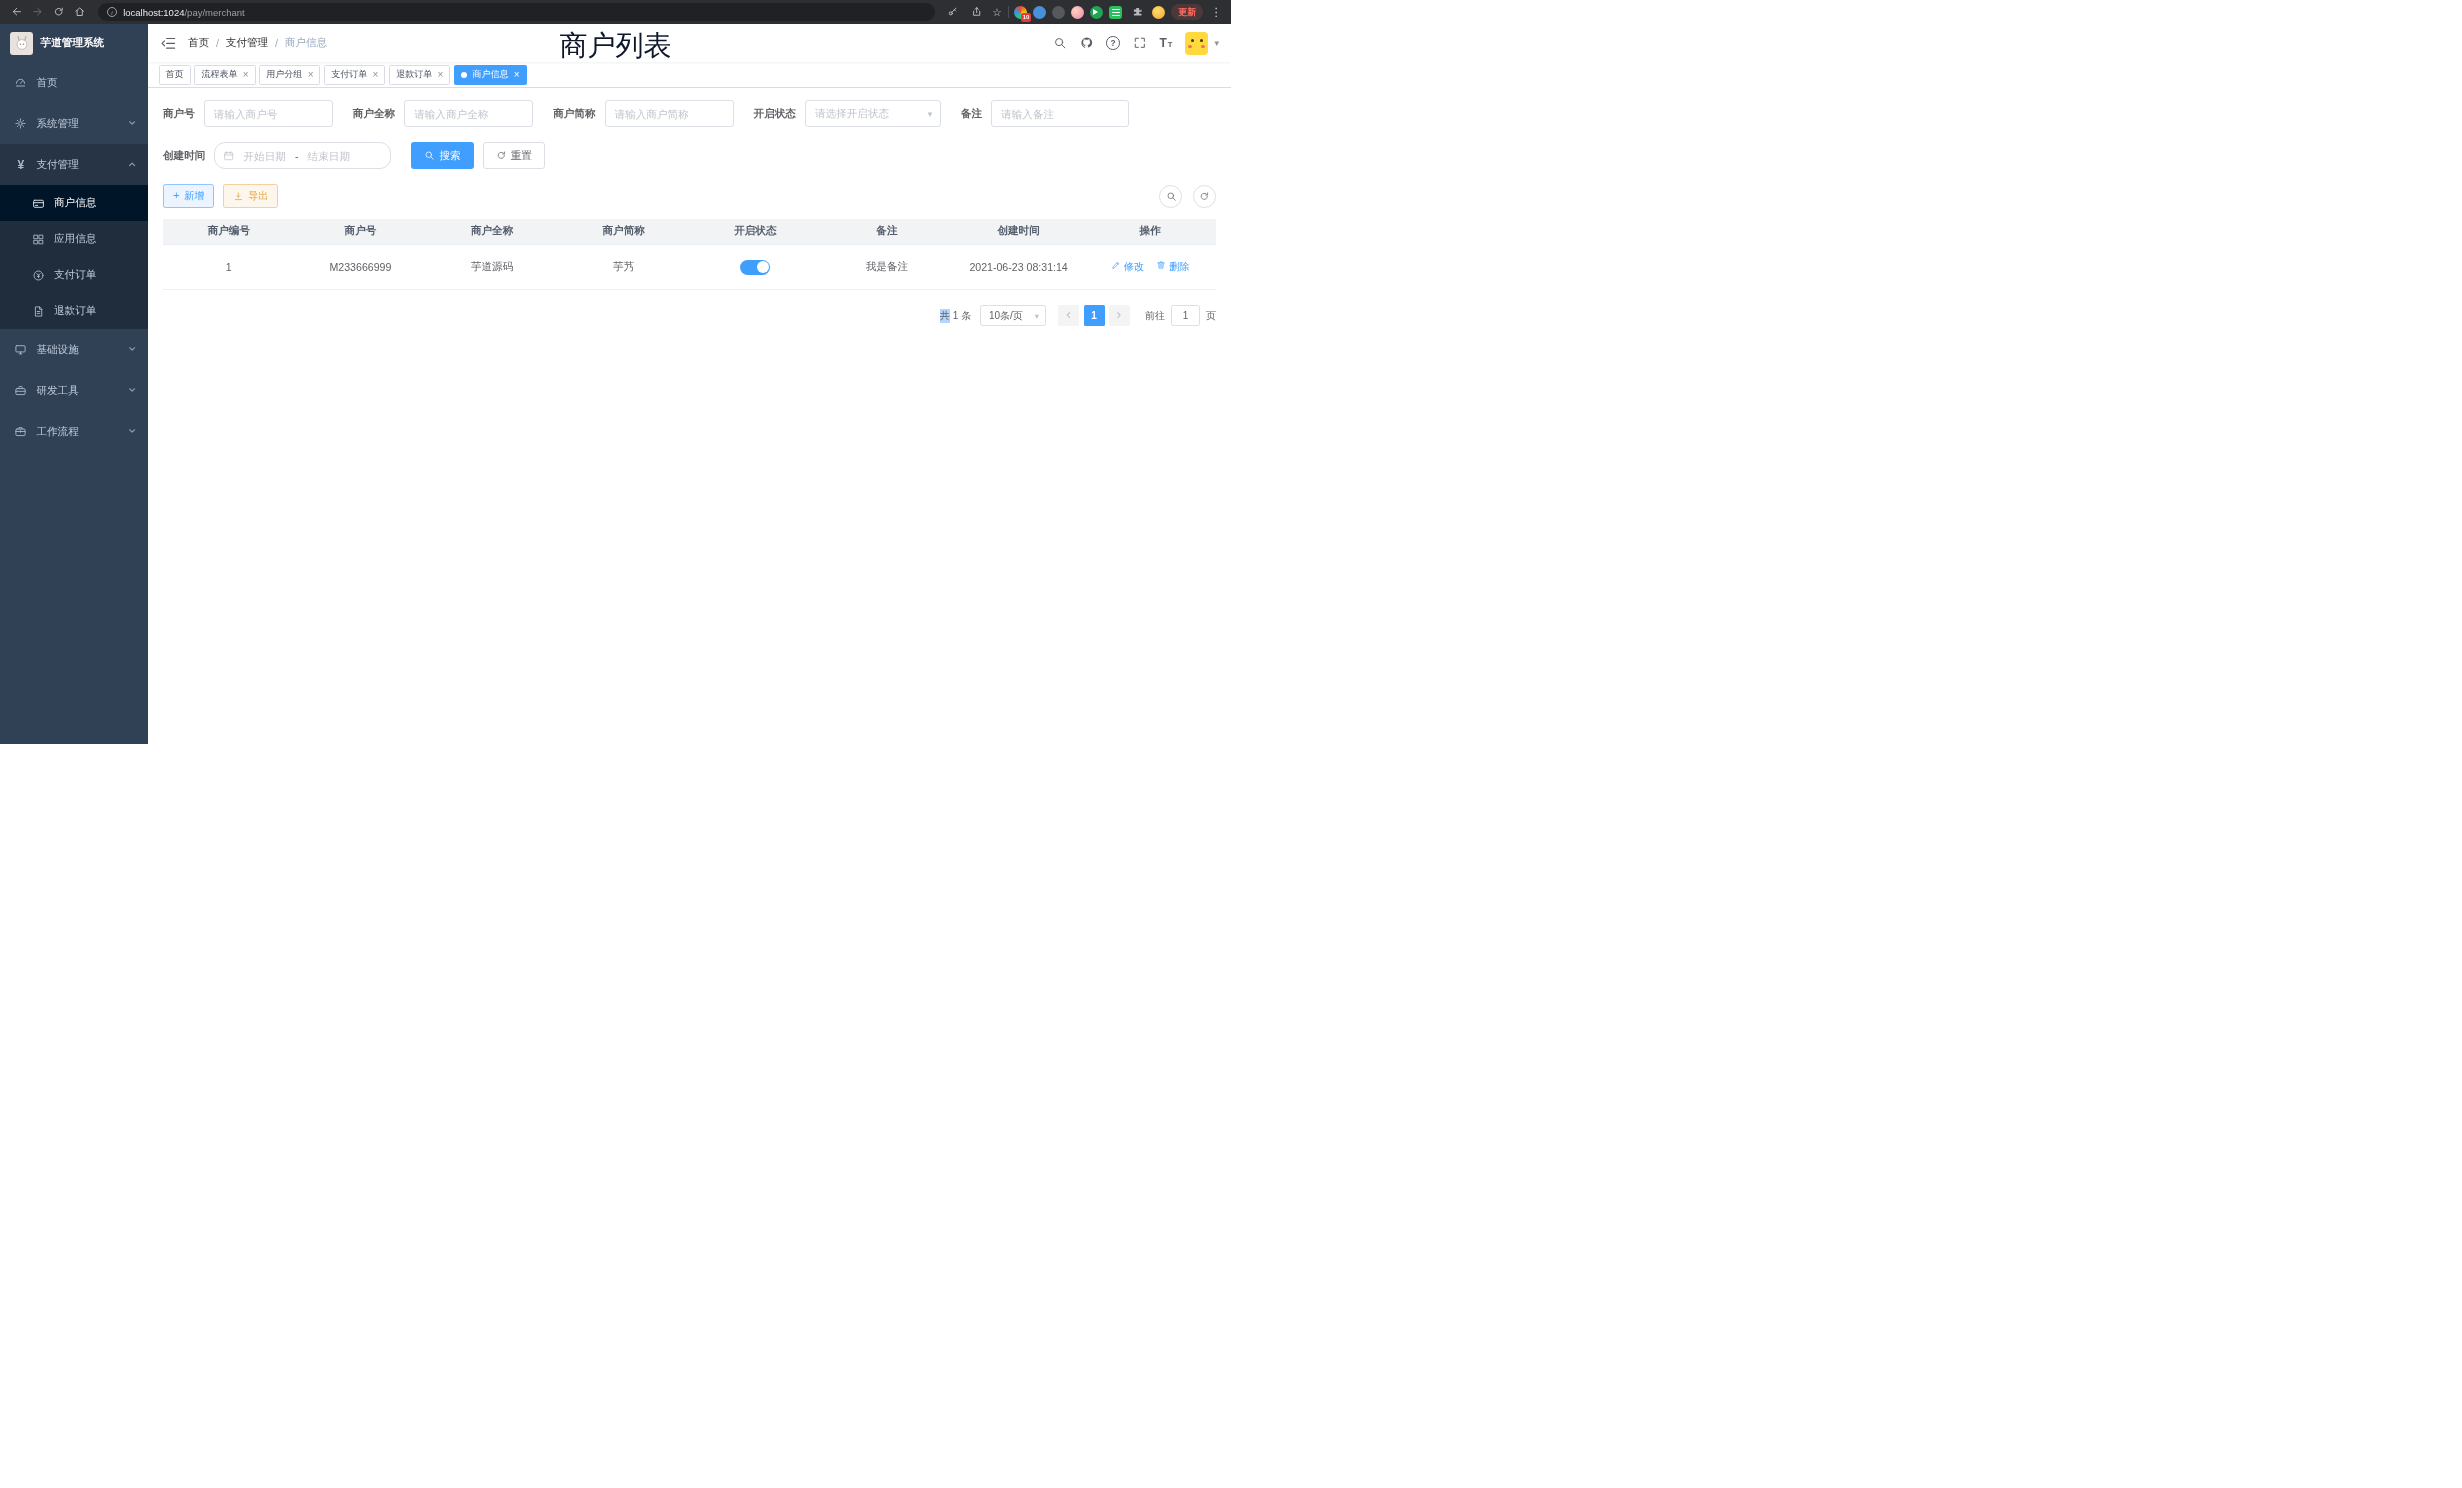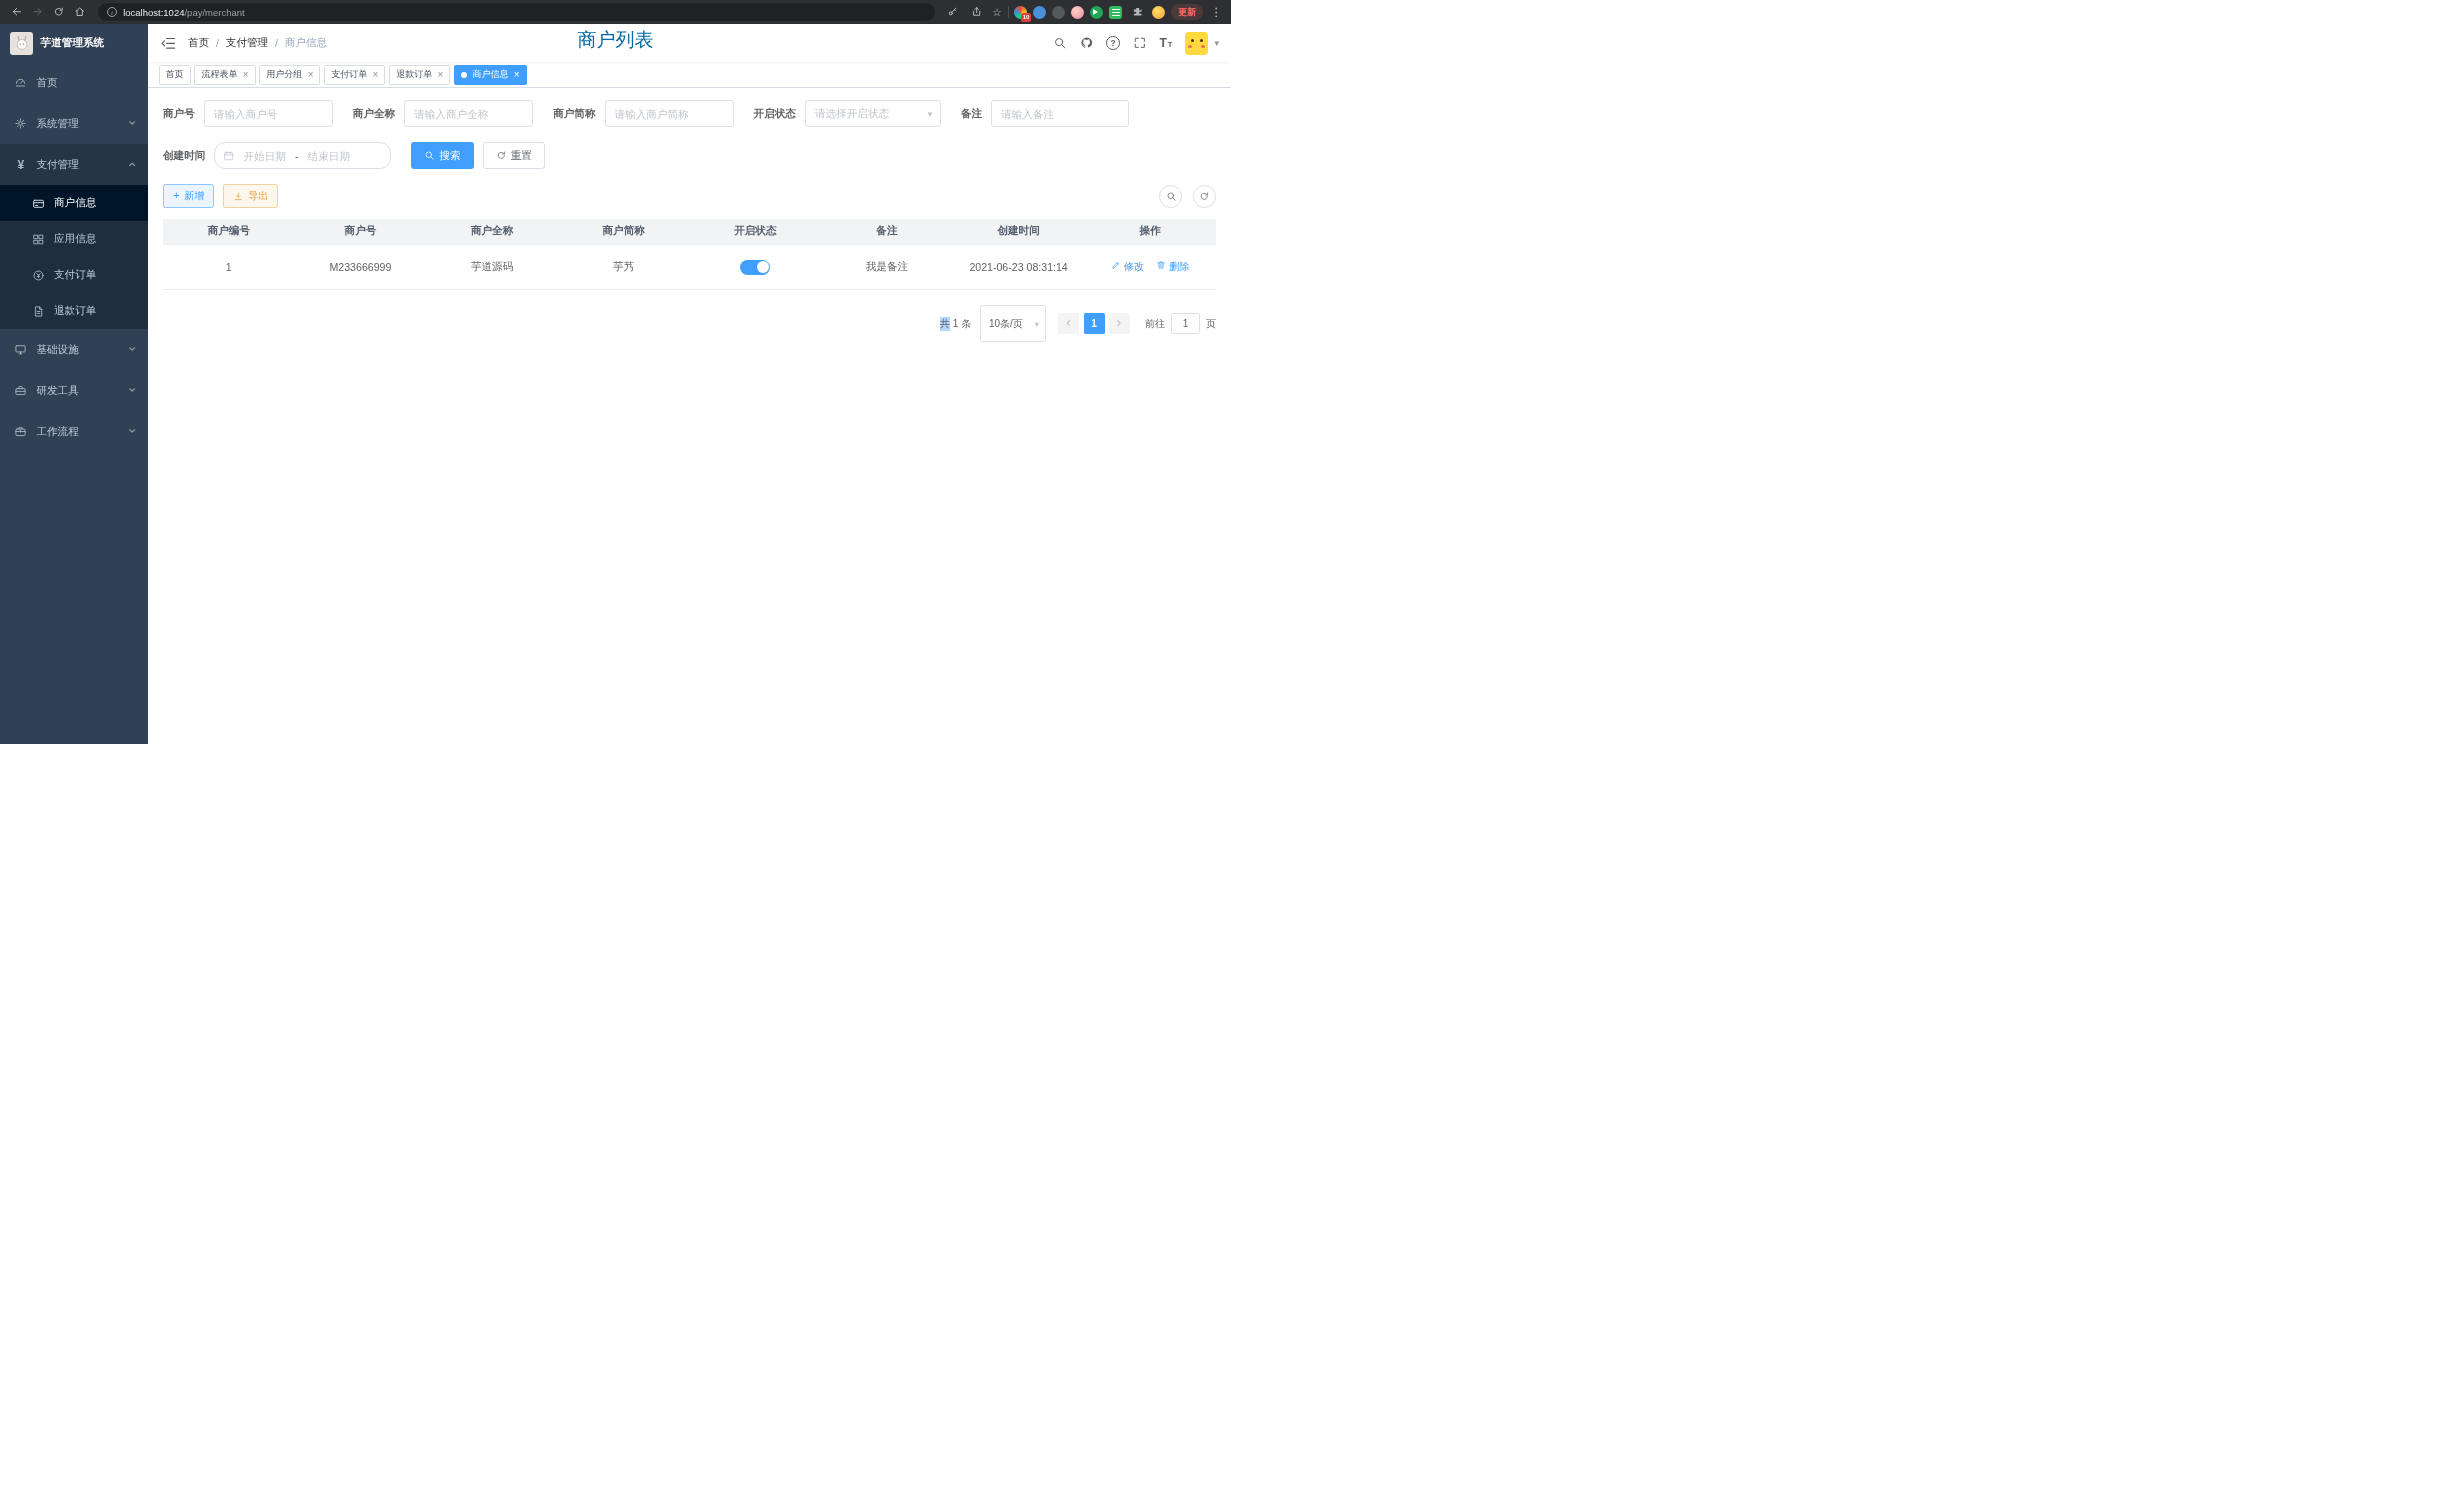--- a/index.html
+++ b/index.html
@@ -114,31 +114,31 @@
   .switch{width:30px;height:15px;border-radius:7.6px;background:#409eff;position:relative;display:inline-block;vertical-align:middle;cursor:pointer}
   .switch .knob{position:absolute;top:1.5px;right:1.5px;width:12px;height:12px;border-radius:50%;background:#fff}
   .action{color:#409eff;display:inline-flex;align-items:flex-start;gap:3px;cursor:pointer;text-decoration:none;font-size:10.2px}
   .action svg{width:10px;height:10px}
   .action + .action{margin-left:9px}
 
   
   .pagination{display:flex;align-items:center;justify-content:flex-end;margin-top:15px;font-size:10px;color:#606266}
   .total{display:flex;align-items:center;gap:3px;margin-right:9px}
   .sel{background:#b4d5fd}
-  .size-select{height:37px;border:0.8px solid #dcdfe6;border-radius:2.3px;display:flex;align-items:center;gap:12px;padding:0 6px 0 7.6px;color:#606266;cursor:pointer;background:#fff;margin-right:12px}
+  .size-select{height:21px;border:0.8px solid #dcdfe6;border-radius:2.3px;display:flex;align-items:center;gap:12px;padding:0 6px 0 7.6px;color:#606266;cursor:pointer;background:#fff;margin-right:12px}
   .size-select .caret{color:#c0c4cc;font-size:8.3px}
   .pg{width:21px;height:21px;border-radius:1.5px;background:#f4f4f5;color:#c0c4cc;display:flex;align-items:center;justify-content:center;cursor:pointer;border:none;font-size:10px;font-family:inherit}
   .pg svg{width:8.3px;height:8.3px}
   .pg + .pg{margin-left:4.5px}
   .pg.active{background:#409eff;color:#fff;font-weight:700}
   .goto{display:flex;align-items:center;gap:6px;margin-left:15px}
   .goto input{width:29px;height:21px;border:0.8px solid #dcdfe6;border-radius:2.3px;text-align:center;font-size:10px;color:#606266;outline:none;font-family:inherit}
 
   
-  .annotation{position:absolute;top:26.5px;left:50%;transform:translateX(-50%);font-size:19px;color:#0369a1;font-weight:500;z-index:20;pointer-events:none;white-space:nowrap}
+  .annotation{position:absolute;top:26.5px;left:50%;transform:translateX(-50%);font-size:28px;color:#0f172a;font-weight:500;z-index:20;pointer-events:none;white-space:nowrap}
 </style>
 </head>
 <body>
 
 <div class="page">
 
   <div class="browser-bar">
     <span class="b-icon">
       <svg class="sline" viewBox="0 0 24 24">
           <path d="M20 12H5.5M12 5l-7 7 7 7"></path>

